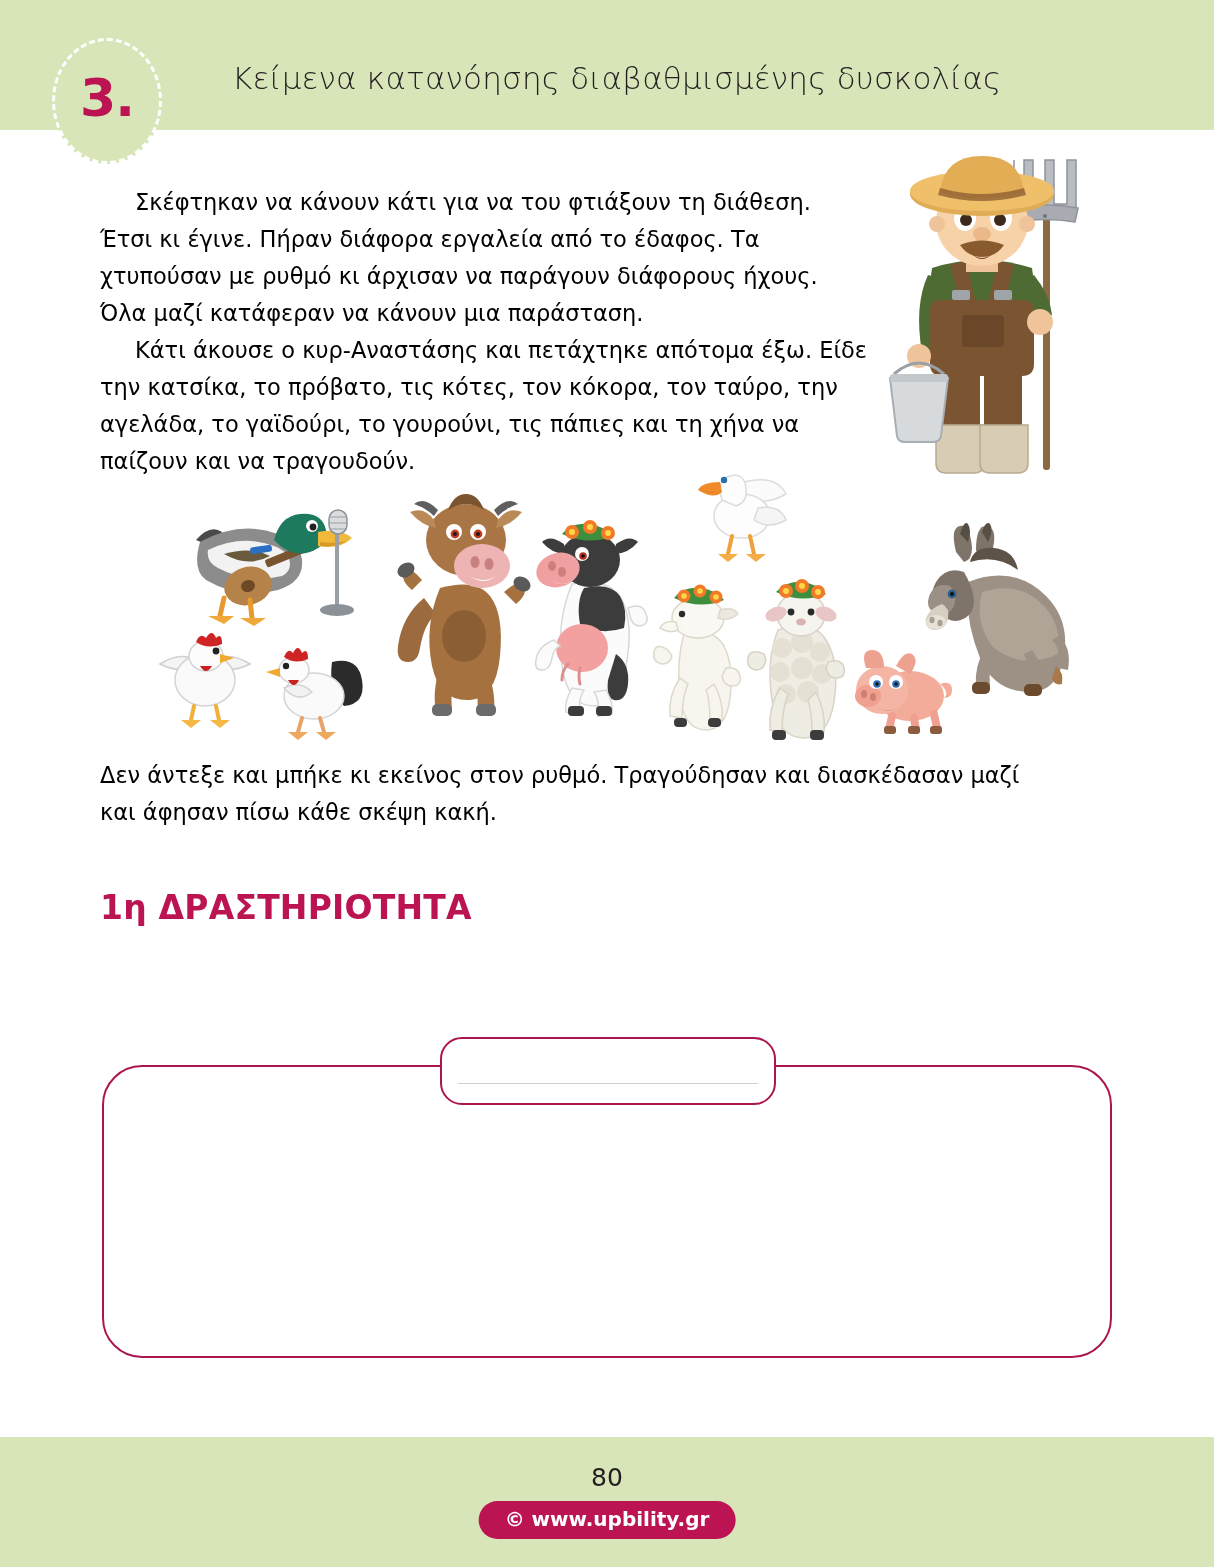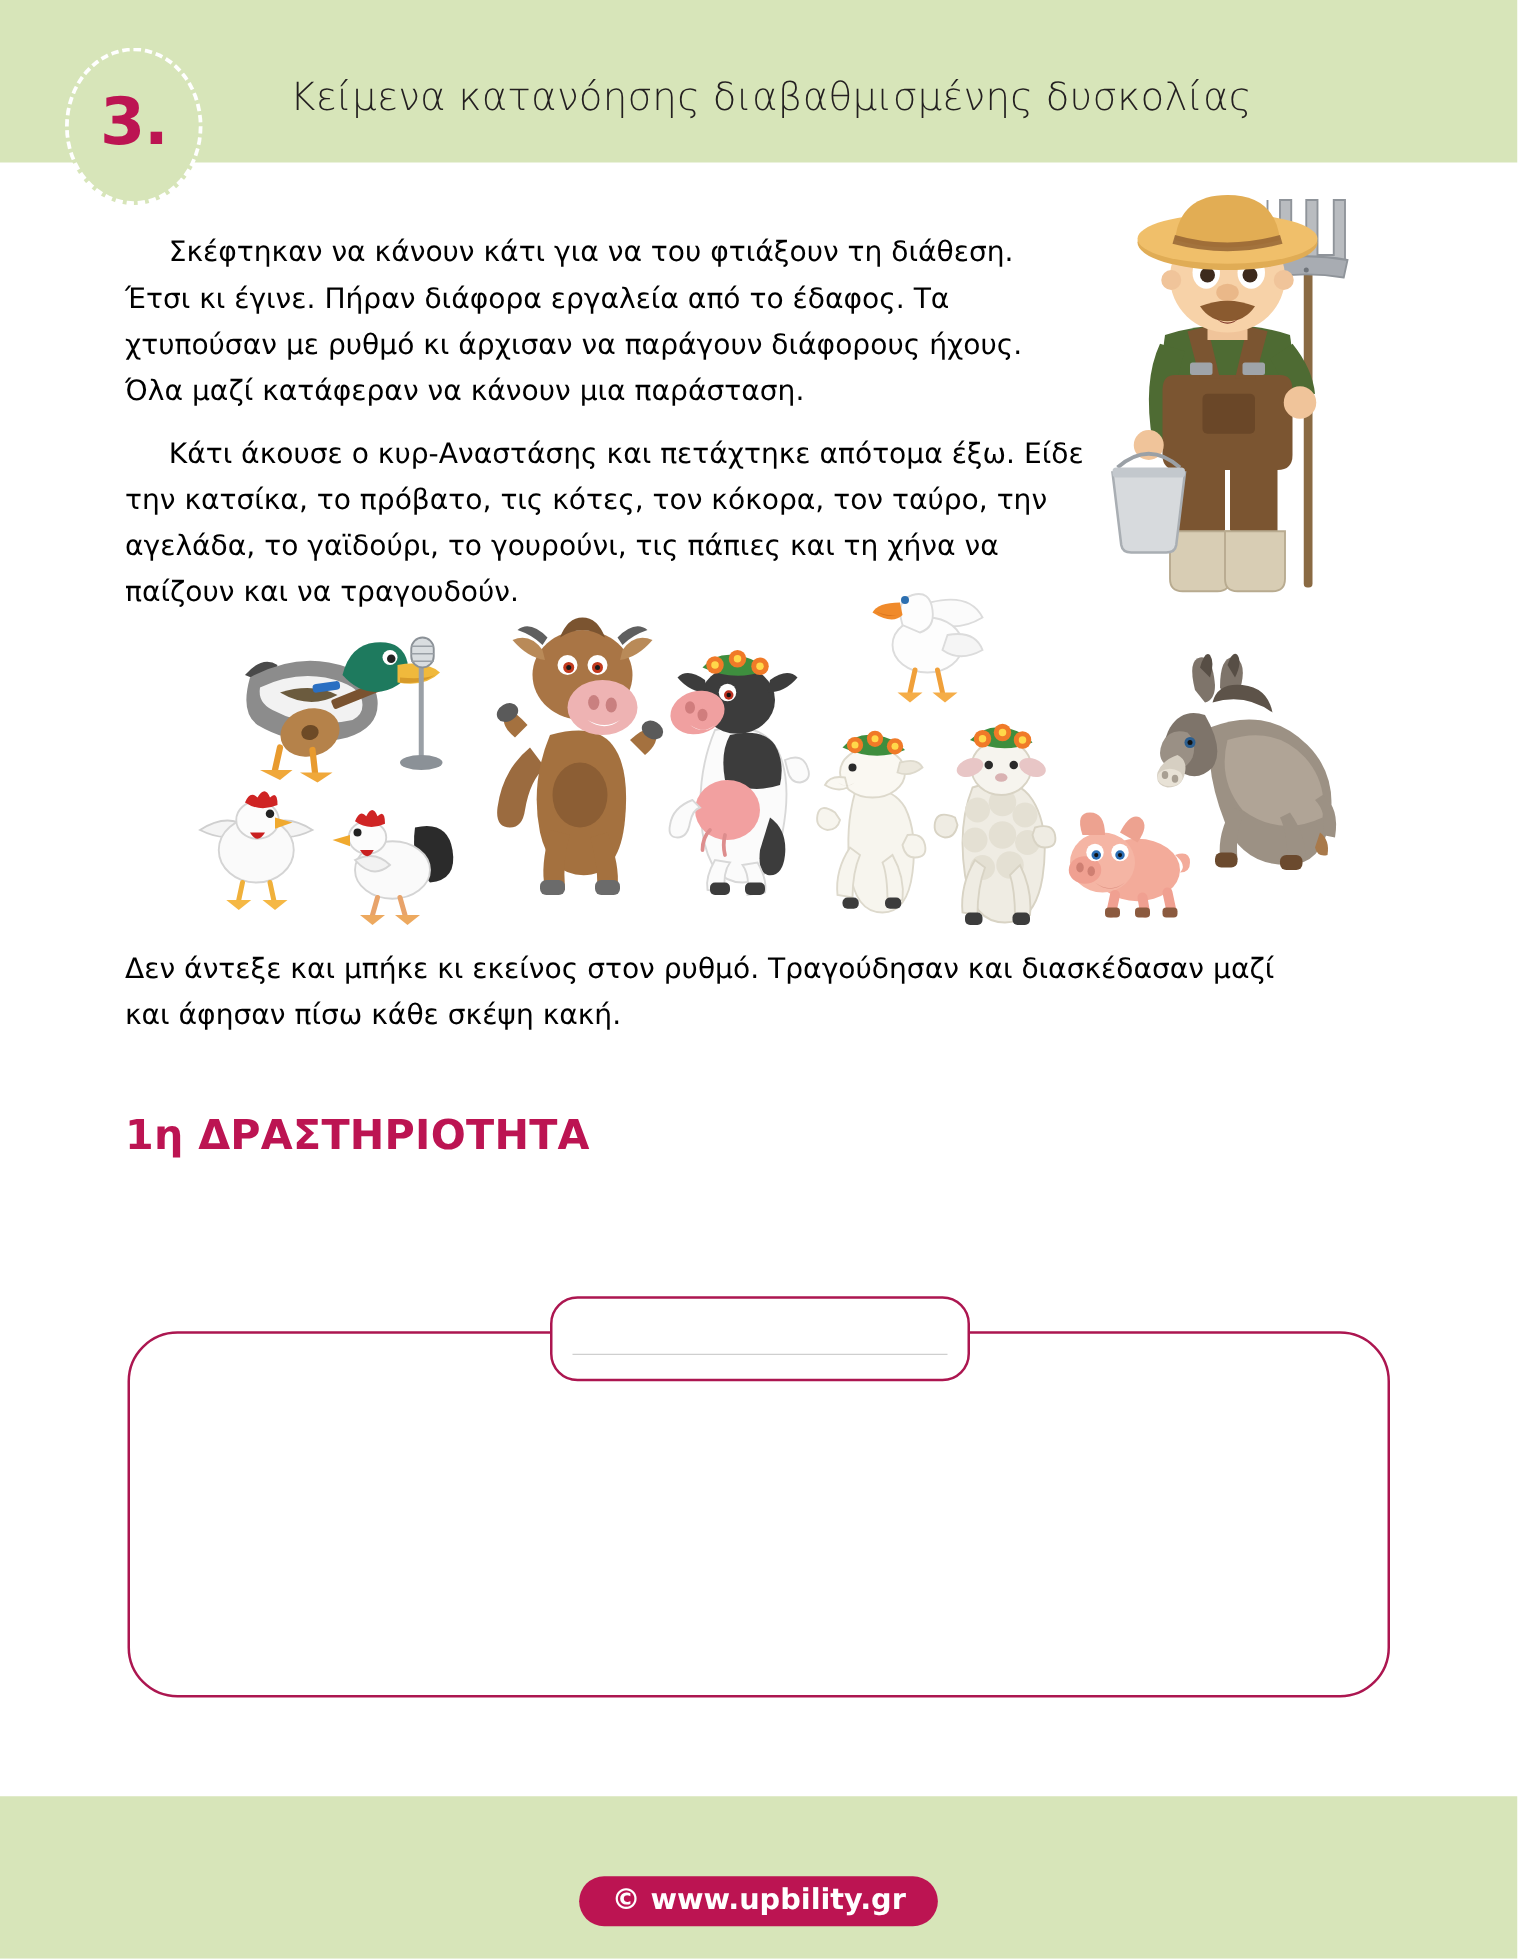--- a/index.html
+++ b/index.html
@@ -37,21 +37,21 @@
     letter-spacing:0.2px;white-space:nowrap;
   }
 
   
   .story{
     position:absolute;left:100px;top:184px;width:770px;
     font-family:"DejaVu Sans", sans-serif;
     font-size:22.5px;line-height:37px;color:#000;
   }
   .story p{margin:0;text-indent:35px;}
-  .story p.p2{margin-top:13px;}
+  .story p.p2{margin-top:0;}
 
   .story-end{
     position:absolute;left:100px;top:757px;width:960px;
     font-family:"DejaVu Sans", sans-serif;
     font-size:22.5px;line-height:37px;color:#000;
   }
   .story-end p{margin:0;}
 
   
   .activity-title{
@@ -92,21 +92,21 @@
   }
   .page-number{
     position:absolute;left:0;top:1463px;width:1214px;text-align:center;
     font-family:"DejaVu Sans", sans-serif;
     font-size:25px;color:#231f20;
   }
   .site-pill{
     position:absolute;left:50%;top:1501px;transform:translateX(-50%);
     background:#bc1452;color:#fff;border-radius:20px;
     padding:6px 26px 8px 26px;
-    font-size:23px;font-weight:bold;white-space:nowrap;
+    font-size:20px;font-weight:bold;white-space:nowrap;
     font-family:"DejaVu Sans", sans-serif;
   }
 
   
   .illus{position:absolute;}
   .illus svg{display:block;overflow:visible;}
 </style>
 </head>
 <body>
 
@@ -462,15 +462,16 @@
   <div class="activity-title">1η ΔΡΑΣΤΗΡΙΟΤΗΤΑ</div>
   <div class="activity-q">
   </div>
 
   <div class="answer-big"></div>
   <div class="answer-small">
     <div class="writing-line"></div>
   </div>
 
   <div class="footer-band"></div>
+  <div class="page-number">80</div>
   <div class="site-pill">© www.upbility.gr</div>
 
 </div>
 
 </body></html>

